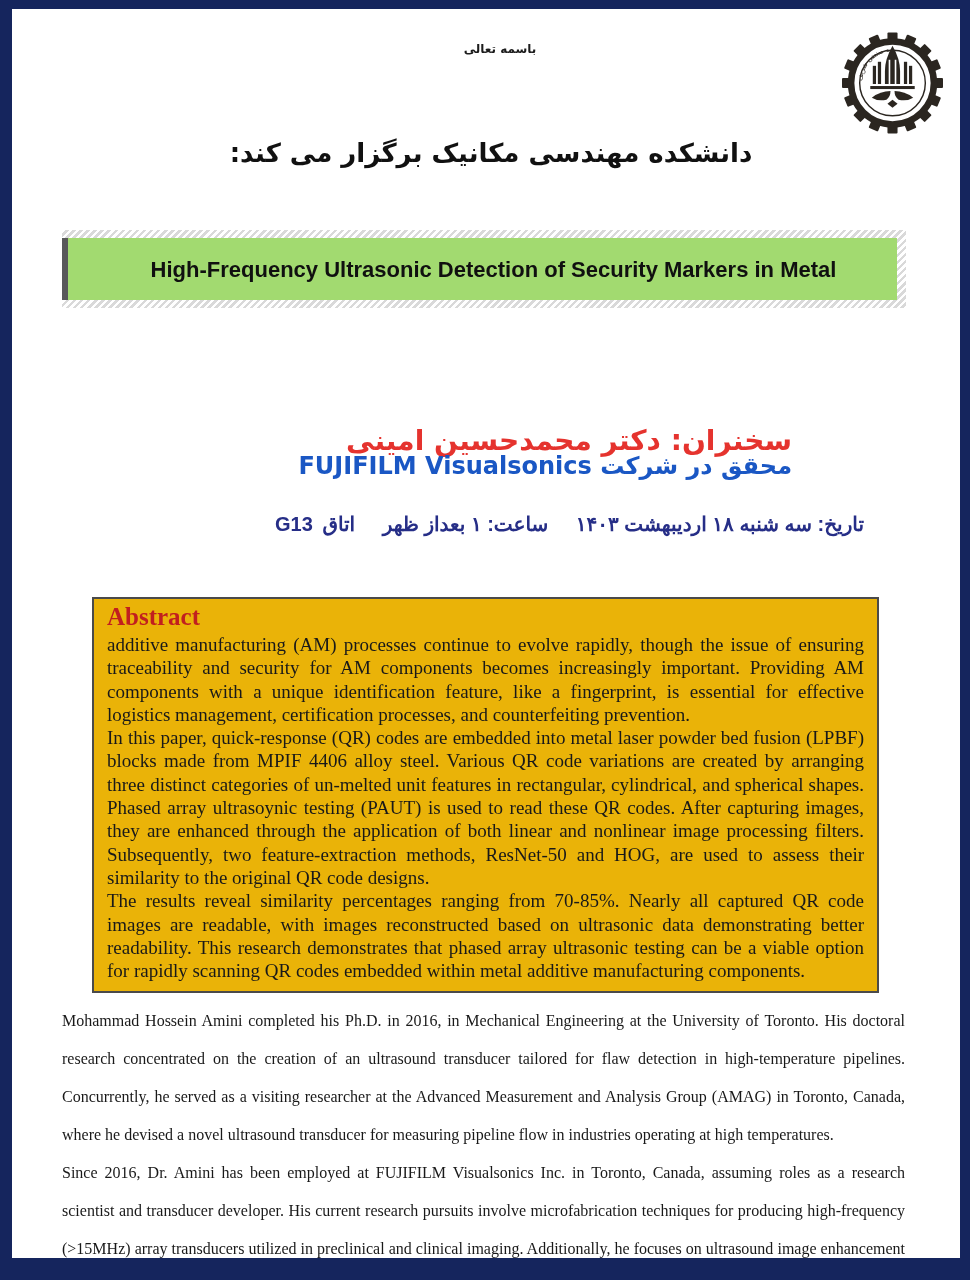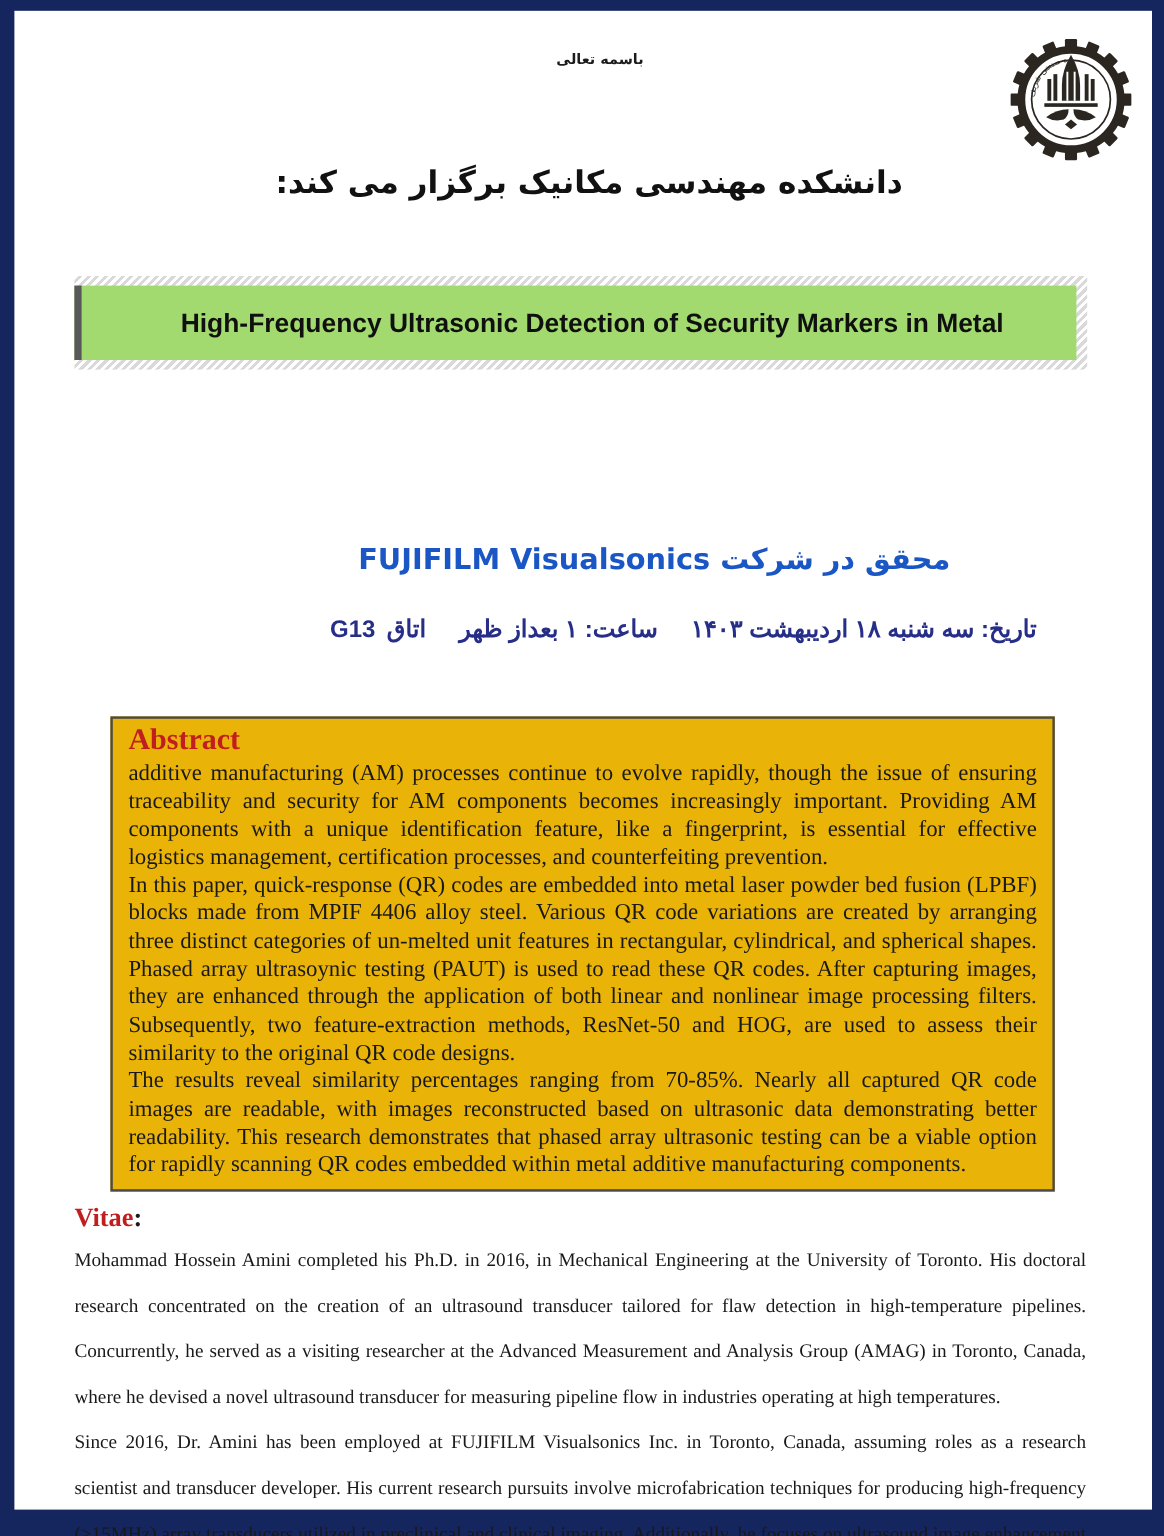--- a/index.html
+++ b/index.html
@@ -159,35 +159,35 @@
   </div>
 
   <div class="abs org-line">دانشکده مهندسی مکانیک برگزار می کند:</div>
 
   <div class="abs title-frame">
     <div class="title-inner">
       <div>High-Frequency Ultrasonic Detection of Security Markers in Metal</div>
     </div>
   </div>
 
+  <div class="abs speaker-name">سخنران: دکتر محمدحسین امینی</div>
   <div class="abs speaker-affiliation">
     <span>محقق در شرکت</span>
     <span class="en">FUJIFILM Visualsonics</span>
   </div>
   <div class="abs event-line">
     <span class="seg">تاریخ: سه شنبه ۱۸ اردیبهشت ۱۴۰۳</span>
     <span class="seg">ساعت: ۱ بعداز ظهر</span>
     <span class="seg"><span>اتاق</span> <span class="room-no">G13</span></span>
   </div>
 
   <div class="abs abstract-box">
     <div class="abstract-heading">Abstract</div>
     <p>additive manufacturing (AM) processes continue to evolve rapidly, though the issue of ensuring traceability and security for AM components becomes increasingly important. Providing AM components with a unique identification feature, like a fingerprint, is essential for effective logistics management, certification processes, and counterfeiting prevention.</p>
     <p>In this paper, quick-response (QR) codes are embedded into metal laser powder bed fusion (LPBF) blocks made from MPIF 4406 alloy steel. Various QR code variations are created by arranging three distinct categories of un-melted unit features in rectangular, cylindrical, and spherical shapes. Phased array ultrasoynic testing (PAUT) is used to read these QR codes. After capturing images, they are enhanced through the application of both linear and nonlinear image processing filters. Subsequently, two feature-extraction methods, ResNet-50 and HOG, are used to assess their similarity to the original QR code designs.</p>
     <p>The results reveal similarity percentages ranging from 70-85%. Nearly all captured QR code images are readable, with images reconstructed based on ultrasonic data demonstrating better readability. This research demonstrates that phased array ultrasonic testing can be a viable option for rapidly scanning QR codes embedded within metal additive manufacturing components.</p>
   </div>
 
   <div class="abs vitae">
-    <div class="vitae-heading"><span>Vitae</span><span class="colon">:</span></div>
     <p>Mohammad Hossein Amini completed his Ph.D. in 2016, in Mechanical Engineering at the University of Toronto. His doctoral research concentrated on the creation of an ultrasound transducer tailored for flaw detection in high-temperature pipelines. Concurrently, he served as a visiting researcher at the Advanced Measurement and Analysis Group (AMAG) in Toronto, Canada, where he devised a novel ultrasound transducer for measuring pipeline flow in industries operating at high temperatures.</p>
     <p>Since 2016, Dr. Amini has been employed at FUJIFILM Visualsonics Inc. in Toronto, Canada, assuming roles as a research scientist and transducer developer. His current research pursuits involve microfabrication techniques for producing high-frequency (&gt;15MHz) array transducers utilized in preclinical and clinical imaging. Additionally, he focuses on ultrasound image enhancement and nonlinear wave propagation.</p>
   </div>
 </div>
 
 </body></html>

